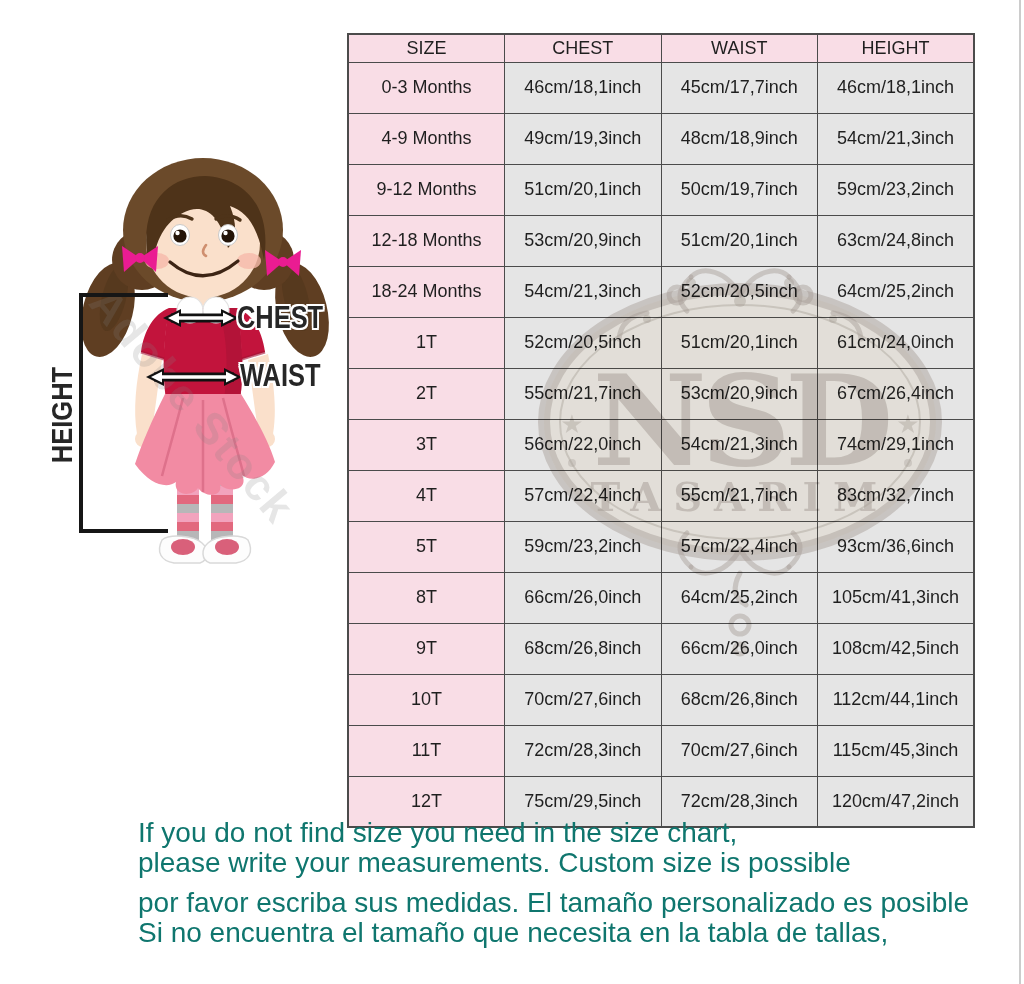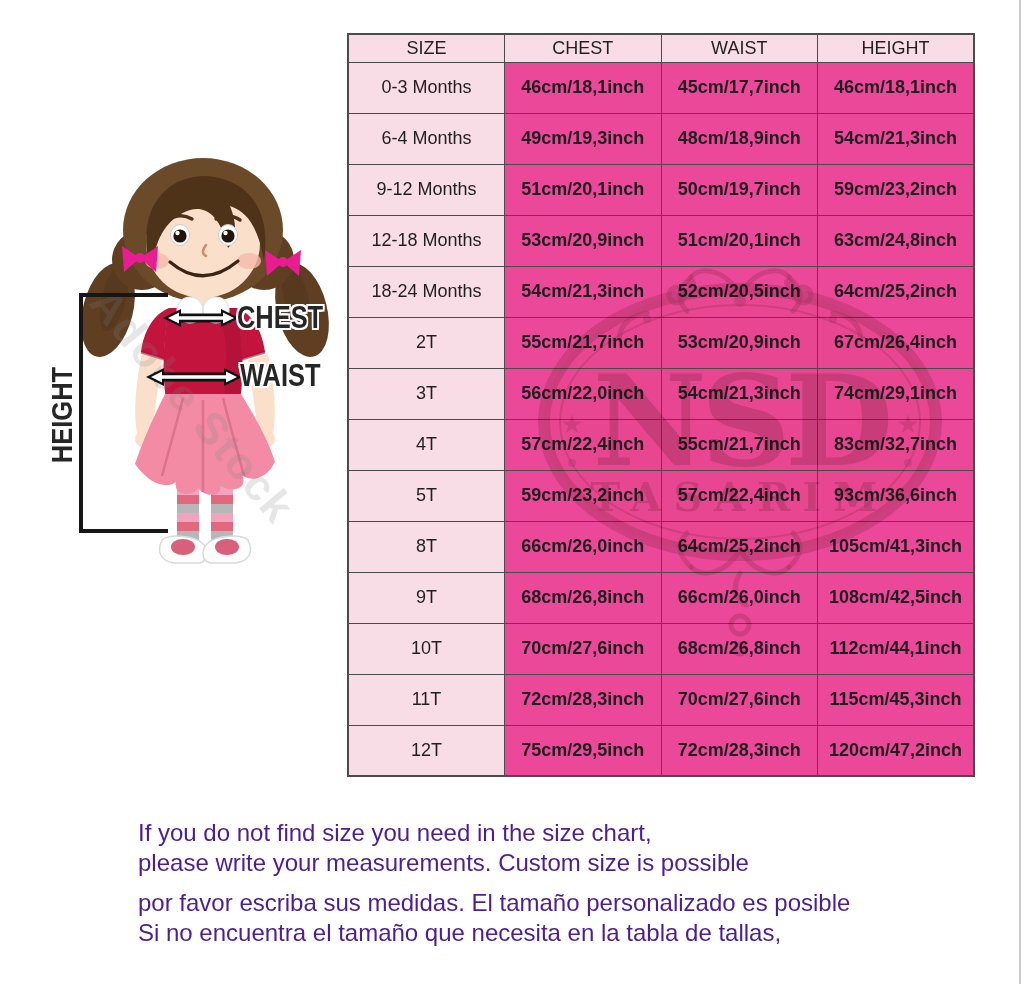--- a/index.html
+++ b/index.html
@@ -17,21 +17,21 @@
     font-size:18px; color:#1f1f1f;
   }
   .size-table th, .size-table td {
     border:1.5px solid #4b4b4b; text-align:center; vertical-align:middle;
     font-weight:400; padding:0;
   }
   .size-table { border:2px solid #4b4b4b; }
   .size-table thead tr { height:28px;margin-left:47px; }
   .size-table tbody tr { height:51px;margin-top:28px; }
   .size-table thead th, .size-table tbody th { background:#f9dde6; }
-  .size-table tbody td { background:#ec4899;font-weight:bold; }
+  .size-table tbody td { background:#e5e5e5; }
 
   
   .brand-watermark {
     position:absolute; left:347px; top:33px; width:628px; height:757px;
     mix-blend-mode:multiply; pointer-events:none; z-index:5;
   }
 
   
   .girl-svg { position:absolute; left:70px; top:148px; width:270px; height:420px; z-index:1; }
 
@@ -57,21 +57,21 @@
   }
   .label-chest { left:237px; top:300px; font-size:31px; transform:scaleX(.82); transform-origin:left top; }
   .label-waist { left:240px; top:358px; font-size:31px; transform:scaleX(.82); transform-origin:left top; }
   .label-height {
     left:62px; top:415px; font-size:30px;
     transform:translate(-50%,-50%) rotate(-90deg) scaleX(.85);
   }
   .arrow-overlay { position:absolute; left:140px; top:300px; width:110px; height:90px; z-index:3; }
 
   
-  .note { position:absolute; left:138px; font-size:24px; line-height:30px; color:#4c1d95; }
+  .note { position:absolute; left:138px; font-size:28px; line-height:30px; color:#0f766e; }
   .note-en { top:818px; }
   .note-es { top:888px; }
 
   
   .edge-line { position:absolute; left:1019px; top:0; width:2px; height:984px; background:#cccccc; }
 </style>
 </head>
 <body>
 
 <div class="canvas">
@@ -231,21 +231,21 @@
         </tr>
       </thead>
     <tbody>
         <tr>
           <th>0-3 Months</th>
           <td>46cm/18,1inch</td>
           <td>45cm/17,7inch</td>
           <td>46cm/18,1inch</td>
         </tr>
         <tr>
-          <th>6-4 Months</th>
+          <th>4-9 Months</th>
           <td>49cm/19,3inch</td>
           <td>48cm/18,9inch</td>
           <td>54cm/21,3inch</td>
         </tr>
         <tr>
           <th>9-12 Months</th>
           <td>51cm/20,1inch</td>
           <td>50cm/19,7inch</td>
           <td>59cm/23,2inch</td>
         </tr>
@@ -253,20 +253,26 @@
           <th>12-18 Months</th>
           <td>53cm/20,9inch</td>
           <td>51cm/20,1inch</td>
           <td>63cm/24,8inch</td>
         </tr>
         <tr>
           <th>18-24 Months</th>
           <td>54cm/21,3inch</td>
           <td>52cm/20,5inch</td>
           <td>64cm/25,2inch</td>
+        </tr>
+        <tr>
+          <th>1T</th>
+          <td>52cm/20,5inch</td>
+          <td>51cm/20,1inch</td>
+          <td>61cm/24,0inch</td>
         </tr>
         <tr>
           <th>2T</th>
           <td>55cm/21,7inch</td>
           <td>53cm/20,9inch</td>
           <td>67cm/26,4inch</td>
         </tr>
         <tr>
           <th>3T</th>
           <td>56cm/22,0inch</td>

